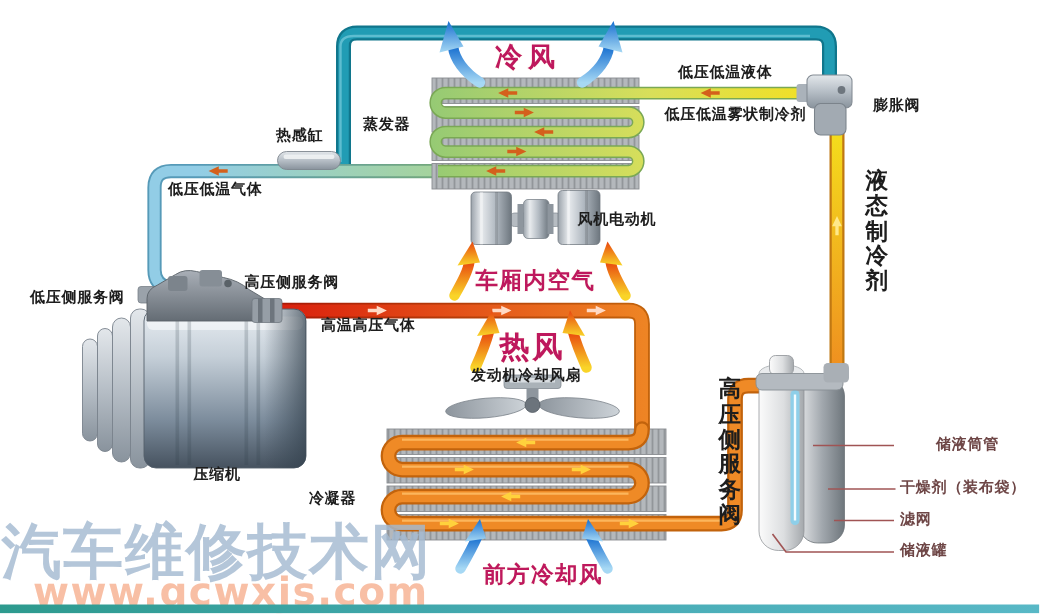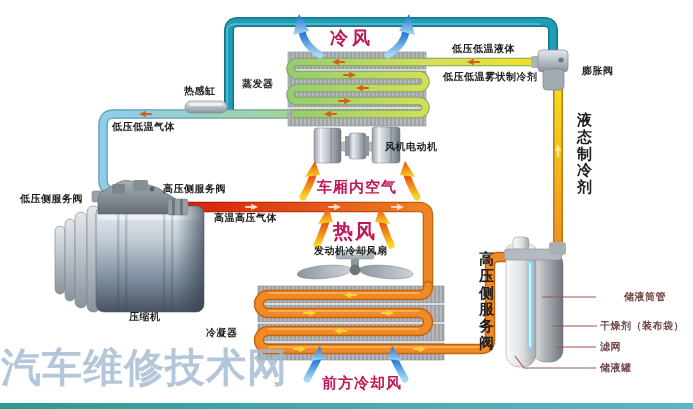--- a/index.html
+++ b/index.html
@@ -273,20 +273,21 @@
 
 <g stroke="#a05454" stroke-width="1.1" fill="none">
   <path d="M542,297 L596,297"></path>
   <path d="M552,326 L597,326"></path>
   <path d="M556,347 L596,347"></path>
   <path d="M515,356 L524,368 L596,368"></path>
 </g>
 </svg>
 
 <div class="wm-main">汽车维修技术网</div>
+<div class="wm-url">www.qcwxjs.com</div>
 
 <div class="rlbl" style="left:330px;top:26px;font-size:18px;letter-spacing:4px;">冷风</div>
 <div class="rlbl" style="left:317px;top:178px;font-size:15px;letter-spacing:1px;">车厢内空气</div>
 <div class="rlbl" style="left:333px;top:218px;font-size:20px;letter-spacing:2px;">热风</div>
 <div class="rlbl" style="left:322px;top:374px;font-size:15px;letter-spacing:1px;">前方冷却风</div>
 
 <div class="lbl" style="left:242px;top:79px;">蒸发器</div>
 <div class="lbl" style="left:184px;top:86px;">热感缸</div>
 <div class="lbl" style="left:582px;top:66px;">膨胀阀</div>
 <div class="lbl" style="left:385px;top:142px;">风机电动机</div>

